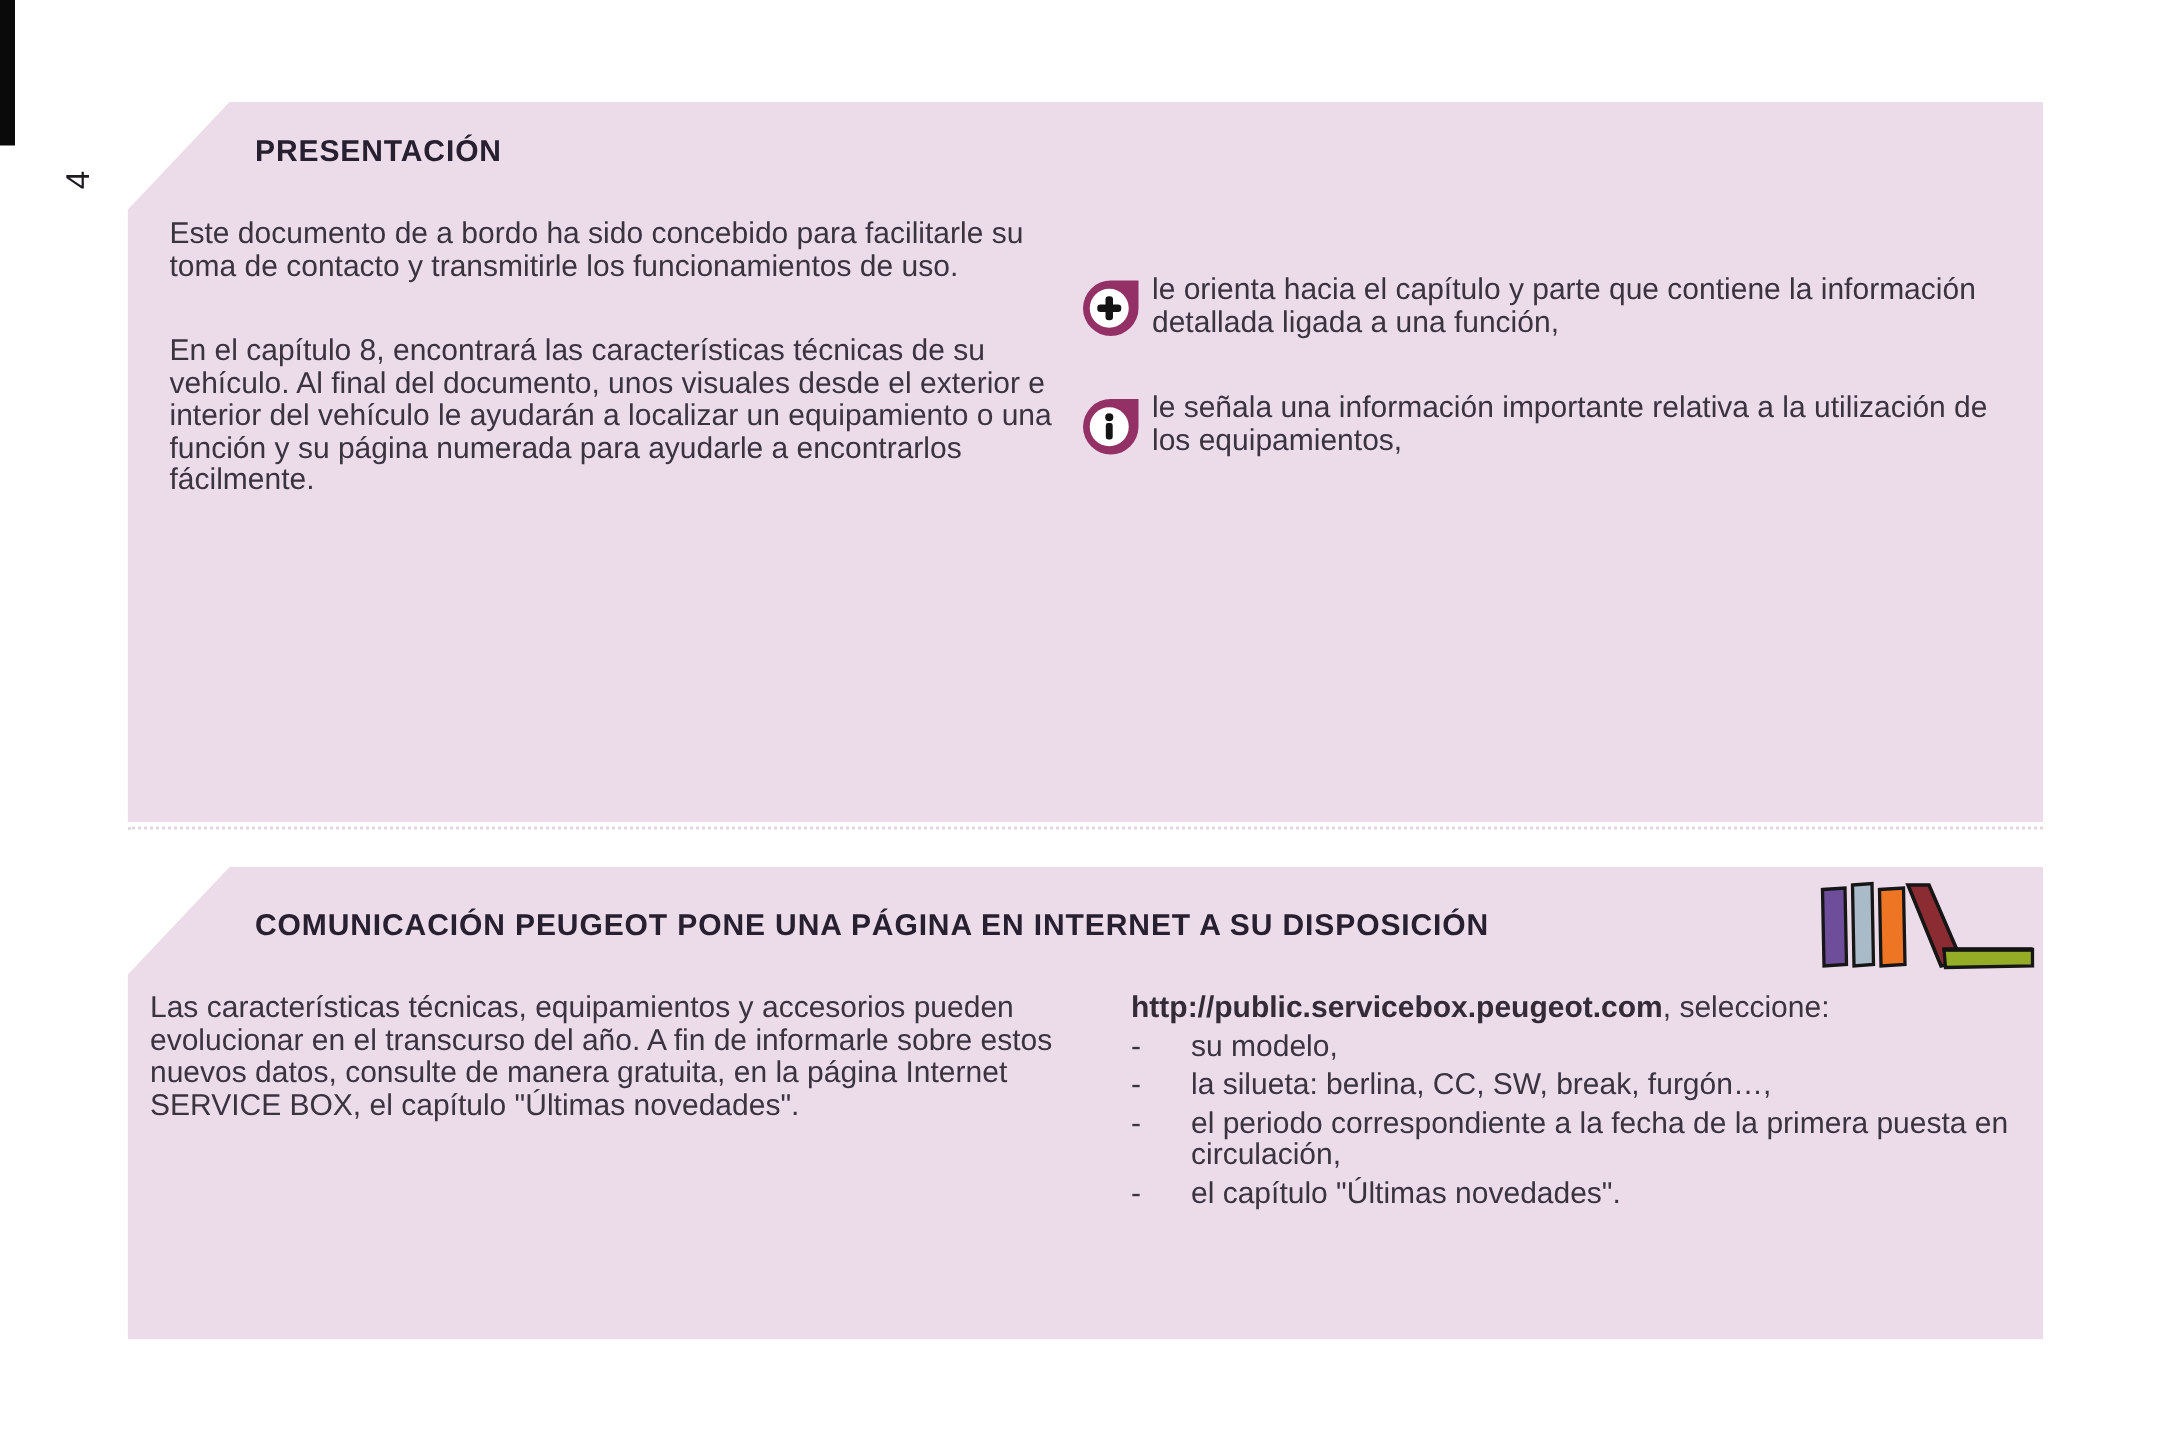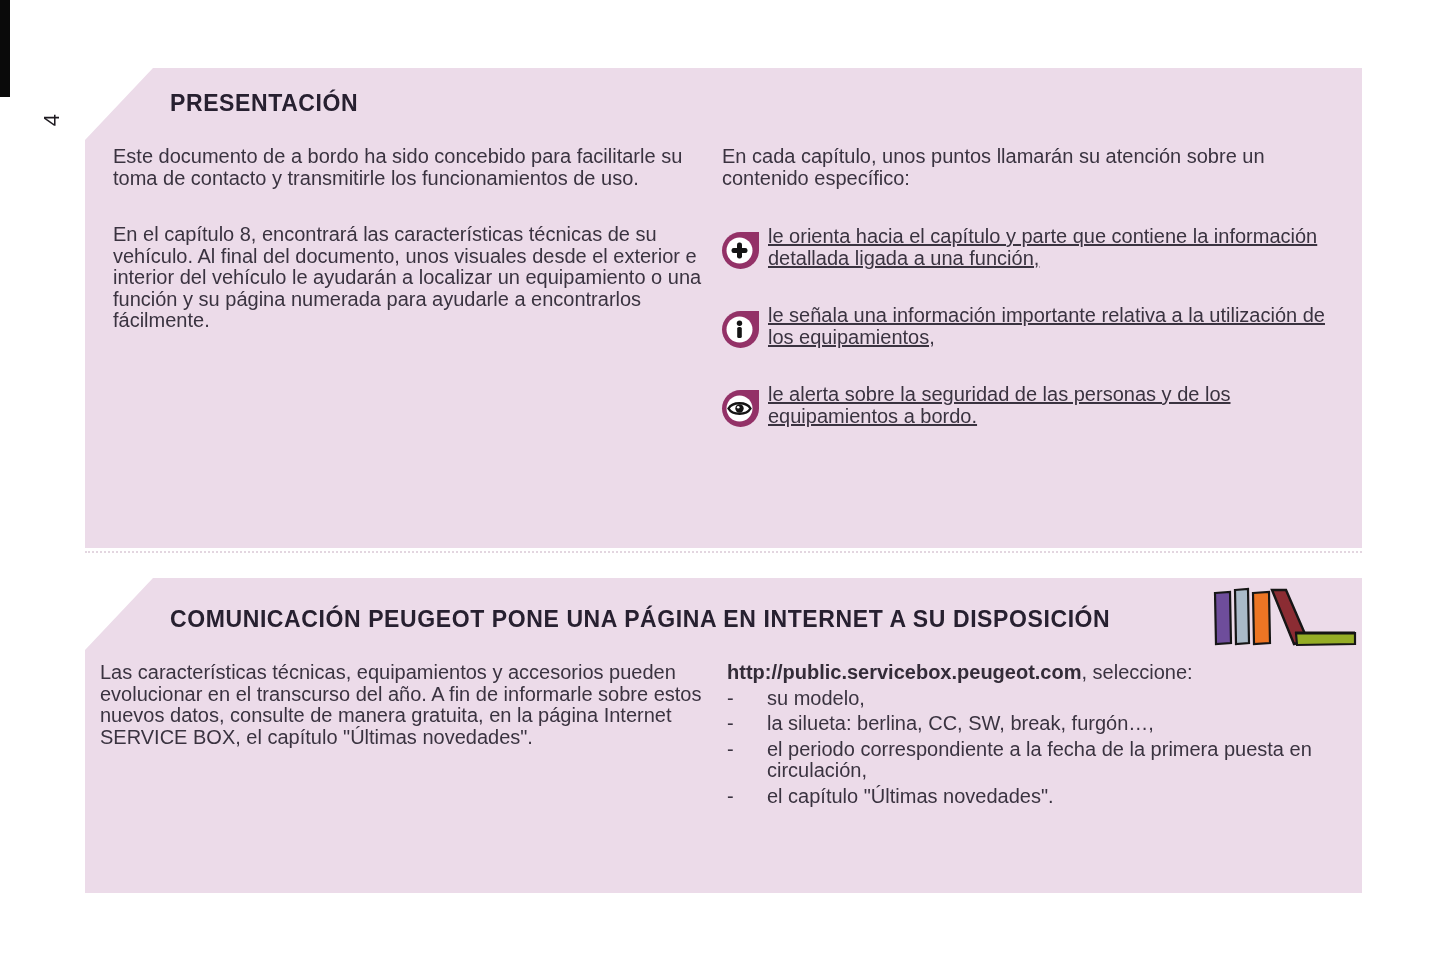--- a/index.html
+++ b/index.html
@@ -18,43 +18,43 @@
   }
   .panel {
     position:absolute; left:85px; width:1277px; background:#ecdbe9;
     clip-path:polygon(68px 0, 100% 0, 100% 100%, 0 100%, 0 72px);
     color:#3a3340;
   }
   .panel-top { top:68px; height:480px; }
   .panel-bottom { top:578px; height:315px; }
   .panel h1 {
     position:absolute; left:85px; top:22px;
-    font-size:23px; font-weight:bold; color:#272030; letter-spacing:0.6px;
+    font-size:20px; font-weight:bold; color:#272030; letter-spacing:0.6px;
   }
   .panel-bottom h1 { top:28px; }
   .col { position:absolute; font-size:20px; line-height:21.5px; }
   .panel-top .col-left  { left:28px;  top:78px; width:614px; }
   .panel-top .col-right { left:637px; top:78px; width:612px; }
   .panel-top .col-left p + p { margin-top:4px; }
   .panel-top .col-left p.gap { margin-top:35px; }
-  .callout { display:flex; align-items:flex-end; margin-top:36px;text-decoration:underline; }
+  .callout { display:flex; align-items:center; margin-top:36px; }
   .callout:first-of-type { margin-top:37px; }
   .callout-icon {
     flex:0 0 37px; width:37px; height:37px; margin-top:2px;
     background:#933167; border-radius:50% 0 50% 50%;
     position:relative;
   }
   .callout-icon svg { position:absolute; left:0; top:0; }
   .callout p { margin-left:9px; width:560px; }
   .dotted-sep {
     position:absolute; left:85px; top:551px; width:1277px; height:0;
     border-top:2px dotted #cdb5c8; opacity:0.55;
   }
   .panel-bottom .col-left  { left:15px;  top:84px; width:614px; }
-  .panel-bottom .col-right { left:642px; top:84px; width:600px; }
+  .panel-bottom .col-right { left:669px; top:84px; width:600px; }
   .url-line strong { font-weight:bold; color:#332c38; }
   .panel-bottom ul { list-style:none; margin-top:1px; }
   .panel-bottom li { display:flex; margin-top:4px; }
   .panel-bottom li .dash { flex:0 0 40px; }
   .books-icon { position:absolute; left:1123px; top:5px; width:150px; height:68px; }
 </style>
 </head>
 <body>
 
 <div class="page">
@@ -65,21 +65,20 @@
 
   <section class="panel panel-top">
     <h1>PRESENTACIÓN</h1>
 
     <div class="col col-left">
       <p>Este documento de a bordo ha sido concebido para facilitarle su toma de contacto y transmitirle los funcionamientos de uso.</p>
       <p class="gap">En el capítulo 8, encontrará las características técnicas de su vehículo. Al final del documento, unos visuales desde el exterior e interior del vehículo le ayudarán a localizar un equipamiento o una función y su página numerada para ayudarle a encontrarlos fácilmente.</p>
     </div>
 
     <div class="col col-right">
-      <p>En cada capítulo, unos puntos llamarán su atención sobre un contenido específico:</p>
 
       <div class="callout">
         <div class="callout-icon">
           <svg width="37" height="37" viewBox="0 0 37 37">
             <circle cx="17.5" cy="18.5" r="13" fill="#ffffff"></circle>
             <rect x="9.5" y="16" width="16" height="5" rx="2.2" fill="#141414"></rect>
             <rect x="15" y="10.5" width="5" height="16" rx="2.2" fill="#141414"></rect>
           </svg>
         </div>
         <p>le orienta hacia el capítulo y parte que contiene la información detallada ligada a una función,</p>
@@ -89,31 +88,20 @@
         <div class="callout-icon">
           <svg width="37" height="37" viewBox="0 0 37 37">
             <circle cx="17.5" cy="18.5" r="13" fill="#ffffff"></circle>
             <circle cx="17.5" cy="12.2" r="2.7" fill="#141414"></circle>
             <rect x="15.2" y="16" width="4.6" height="11" rx="1.6" fill="#141414"></rect>
           </svg>
         </div>
         <p>le señala una información importante relativa a la utilización de los equipamientos,</p>
       </div>
 
-      <div class="callout">
-        <div class="callout-icon">
-          <svg width="37" height="37" viewBox="0 0 37 37">
-            <circle cx="17.5" cy="18.5" r="13" fill="#ffffff"></circle>
-            <path d="M6.5 18.5 C10.5 11.5, 24.5 11.5, 28.5 18.5 C24.5 25.5, 10.5 25.5, 6.5 18.5 Z" fill="#ffffff" stroke="#141414" stroke-width="2.4"></path>
-            <circle cx="17.5" cy="18.5" r="4.2" fill="#141414"></circle>
-            <circle cx="16.2" cy="17.2" r="1.3" fill="#ffffff"></circle>
-          </svg>
-        </div>
-        <p>le alerta sobre la seguridad de las personas y de los equipamientos a bordo.</p>
-      </div>
     </div>
   </section>
 
   <div class="dotted-sep"></div>
 
   <section class="panel panel-bottom">
     <h1>COMUNICACIÓN PEUGEOT PONE UNA PÁGINA EN INTERNET A SU DISPOSICIÓN</h1>
 
     <div class="books-icon">
       <svg width="150" height="68" viewBox="0 0 150 68">

